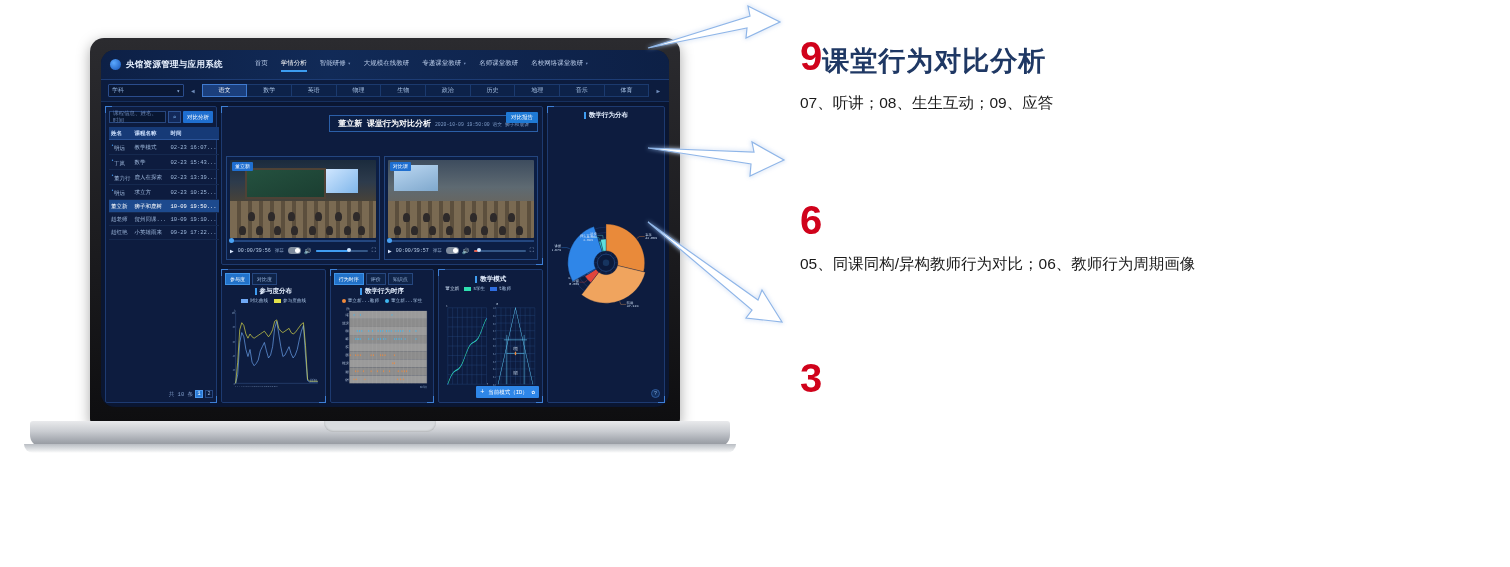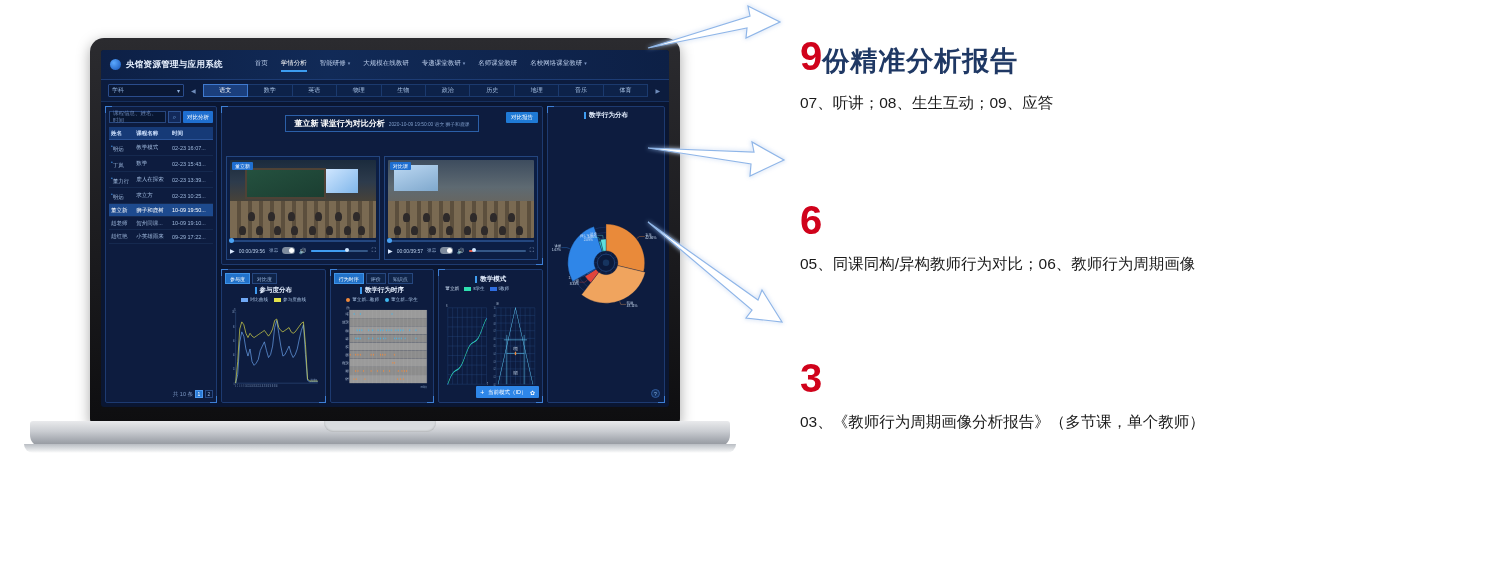--- a/index.html
+++ b/index.html
@@ -18,23 +18,24 @@
   .lid {
     position:absolute; left:60px; top:0; width:590px; height:385px;
     background:linear-gradient(180deg,#2b2b2f 0%, #1a1a1d 60%, #0e0e10 100%);
     border-radius:14px 14px 4px 4px;
     padding:12px 11px 16px 11px;
     box-shadow:0 4px 14px rgba(0,0,0,.35);
   }
   .screen {
     width:100%; height:100%;
     background:#0a1632;
-    border-radius:3px;
+    border-radius:14px;
     overflow:hidden;
     position:relative;
+    font-family:Liberation Mono, monospace;
   }
   .base {
     position:absolute; left:0; top:383px; width:700px; height:26px;
     background:linear-gradient(180deg,#e9eaec 0%, #c9ccd1 40%, #a7abb2 72%, #8e9299 100%);
     border-radius:3px 3px 12px 12px;
   }
   .base:after{
     content:""; position:absolute; left:50%; top:0; transform:translateX(-50%);
     width:112px; height:11px; background:#d9dcdf;
     border-radius:0 0 9px 9px; box-shadow:inset 0 -1px 2px rgba(0,0,0,.18);
@@ -124,21 +125,21 @@
   .pager{ margin-top:auto; display:flex; align-items:center; justify-content:flex-end; gap:2px; padding-top:3px; }
   .pager .pg-txt{ color:#7e9ac6; font-size:5.5px; }
   .pg{ width:8px;height:8px;font-size:5px;display:flex;align-items:center;justify-content:center;
        background:#0b1d42;border:1px solid #27477f;color:#9bb7dd; }
   .pg.on{ background:#2a7ad6; color:#fff; border-color:#4e9bf0; }
 
   
   #center-col{ flex:1; display:flex; flex-direction:column; gap:4px; min-width:0; }
   #video-row{ display:flex; gap:4px; flex:none; }
   .title-row{
-    display:flex; align-items:center; justify-content:center;
+    display:flex; align-items:center; justify-content:flex-end;
     height:26px; position:relative; margin-bottom:20px;
   }
   .title-box{
     border:1px solid #2b5fa8; padding:2px 8px; display:flex; align-items:baseline; gap:4px;
     background:rgba(12,32,70,.6);
   }
   .title-main{ color:#ffffff; font-size:8px; font-weight:bold; }
   .title-sub{ color:#7e9cc9; font-size:4.8px; }
   .report-btn{
     position:absolute; right:0; top:2px; background:#1f7ad6; color:#fff;
@@ -802,37 +803,36 @@
   <g filter="url(#glow)">
     <polygon points="18,222 128,300 132,290 152,322 116,318 122,310" fill="#ffffff" stroke="#8fb6e8" stroke-width="1.2"></polygon>
   </g>
 </svg>
 
 <div id="right">
 
   <div style="position:absolute;top:36px;left:14px;">
     <div class="block-head">
       <span class="big-num">9</span>
-      <span class="head-text">份精准分析报告</span>
+      <span class="head-text">课堂行为对比分析</span>
     </div>
     <div class="block-lines">
       <div class="line">07、听讲；08、生生互动；09、应答</div>
     </div>
   </div>
 
   <div style="position:absolute;top:200px;left:14px;">
     <div class="block-head">
       <span class="big-num">6</span>
     </div>
     <div class="block-lines">
       <div class="line">05、同课同构/异构教师行为对比；06、教师行为周期画像</div>
     </div>
   </div>
 
   <div style="position:absolute;top:358px;left:14px;">
     <div class="block-head">
       <span class="big-num">3</span>
     </div>
     <div class="block-lines">
-      <div class="line">03、《教师行为周期画像分析报告》（多节课，单个教师）</div>
     </div>
   </div>
 </div>
 
 </body></html>

